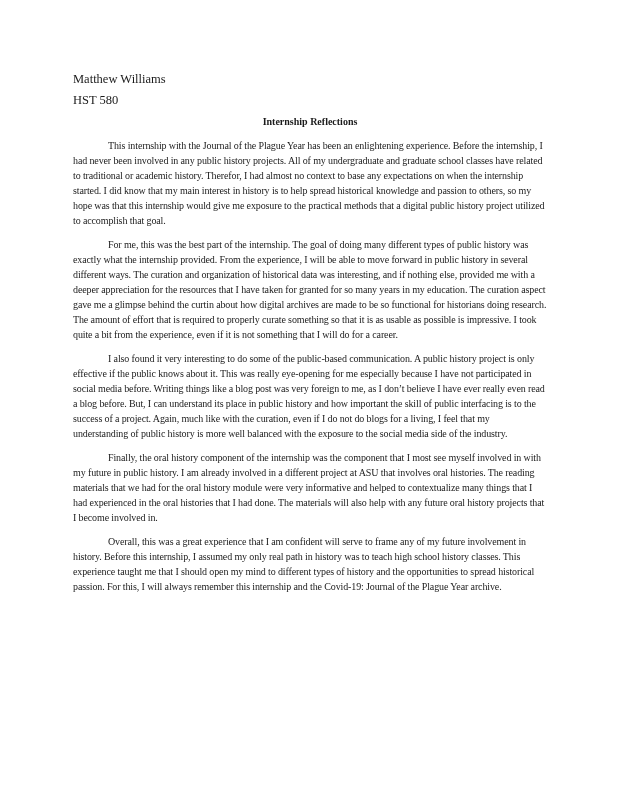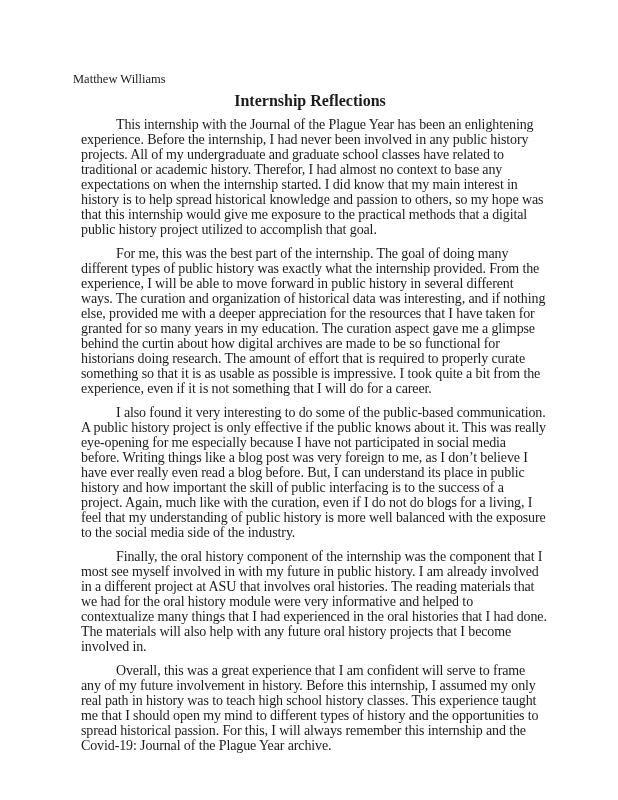--- a/index.html
+++ b/index.html
@@ -22,43 +22,44 @@
     left: 73px;
     width: 474px;
   }
   .header-line {
     font-size: 12.5px;
     line-height: 15px;
     margin: 0 0 6px 0;
     text-align: left;
   }
   .doc-title {
-    font-size: 16px;
+    font-size: 10px;
     line-height: 15px;
     font-weight: bold;
     text-align: center;
     margin: 5px 0 0 0;
   }
   .body-paragraph {
-    font-size: 14px;
+    font-size: 10px;
     line-height: 15px;
     letter-spacing: -0.12px;
     text-align: left;
     text-indent: 35px;
-    margin: 9px 0 0 8px;
+    margin: 9px 0 0 0;
   }
 </style>
 </head>
 <body>
 
 <div class="page">
   <div class="content">
 
     <div class="doc-header">
       <div class="header-line">Matthew Williams</div>
+      <div class="header-line">HST 580</div>
     </div>
 
     <div class="doc-title">Internship Reflections</div>
 
     <div class="doc-body">
       <p class="body-paragraph">This internship with the Journal of the Plague Year has been an enlightening experience. Before the internship, I had never been involved in any public history projects. All of my undergraduate and graduate school classes have related to traditional or academic history. Therefor, I had almost no context to base any expectations on when the internship started. I did know that my main interest in history is to help spread historical knowledge and passion to others, so my hope was that this internship would give me exposure to the practical methods that a digital public history project utilized to accomplish that goal.</p>
       <p class="body-paragraph">For me, this was the best part of the internship. The goal of doing many different types of public history was exactly what the internship provided. From the experience, I will be able to move forward in public history in several different ways. The curation and organization of historical data was interesting, and if nothing else, provided me with a deeper appreciation for the resources that I have taken for granted for so many years in my education. The curation aspect gave me a glimpse behind the curtin about how digital archives are made to be so functional for historians doing research. The amount of effort that is required to properly curate something so that it is as usable as possible is impressive. I took quite a bit from the experience, even if it is not something that I will do for a career.</p>
       <p class="body-paragraph">I also found it very interesting to do some of the public-based communication. A public history project is only effective if the public knows about it. This was really eye-opening for me especially because I have not participated in social media before. Writing things like a blog post was very foreign to me, as I don’t believe I have ever really even read a blog before. But, I can understand its place in public history and how important the skill of public interfacing is to the success of a project. Again, much like with the curation, even if I do not do blogs for a living, I feel that my understanding of public history is more well balanced with the exposure to the social media side of the industry.</p>
       <p class="body-paragraph">Finally, the oral history component of the internship was the component that I most see myself involved in with my future in public history. I am already involved in a different project at ASU that involves oral histories. The reading materials that we had for the oral history module were very informative and helped to contextualize many things that I had experienced in the oral histories that I had done. The materials will also help with any future oral history projects that I become involved in.</p>
       <p class="body-paragraph">Overall, this was a great experience that I am confident will serve to frame any of my future involvement in history. Before this internship, I assumed my only real path in history was to teach high school history classes. This experience taught me that I should open my mind to different types of history and the opportunities to spread historical passion. For this, I will always remember this internship and the Covid-19: Journal of the Plague Year archive.</p>

